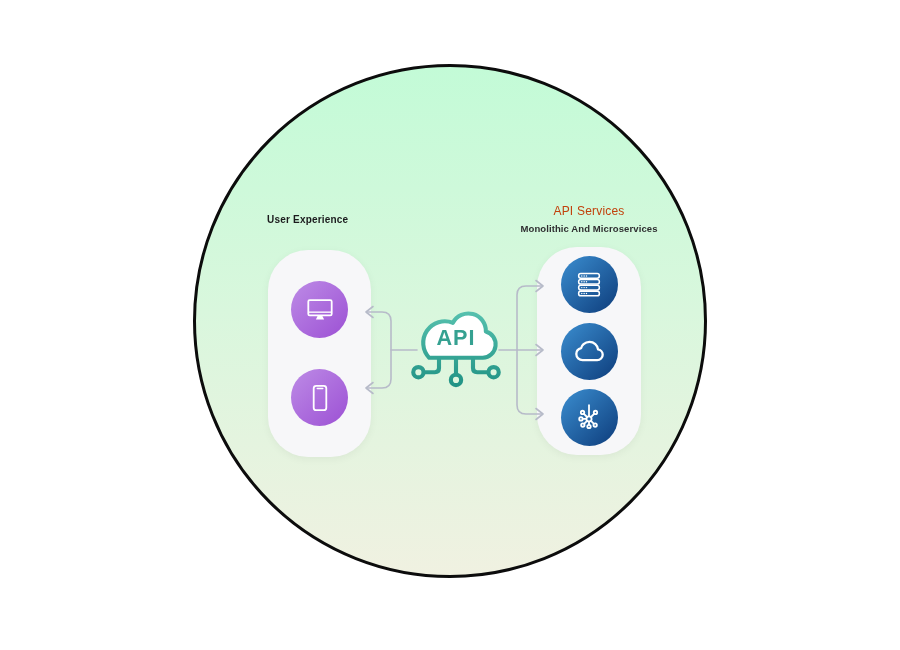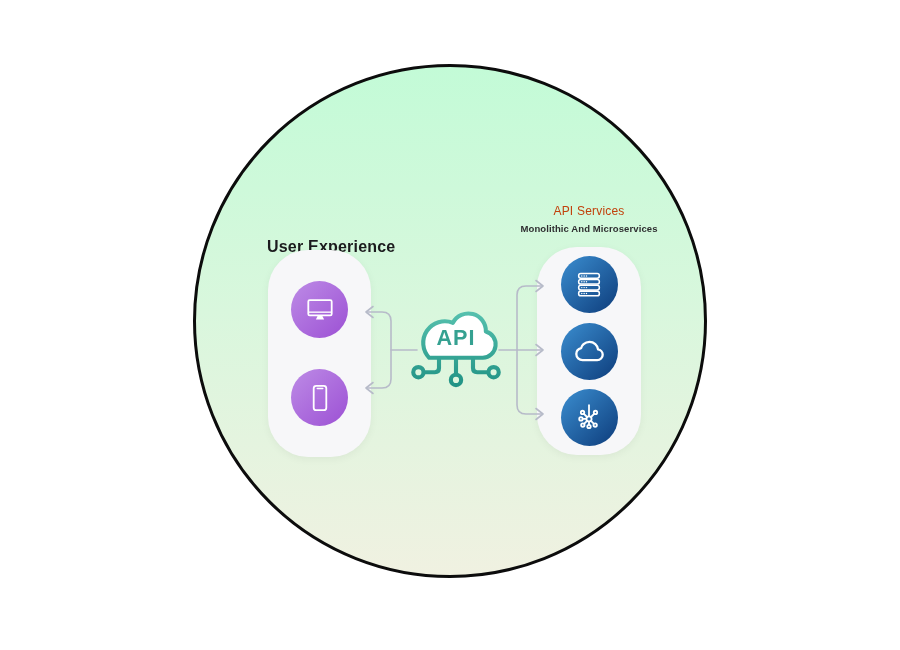--- a/index.html
+++ b/index.html
@@ -22,25 +22,24 @@
     height: 514px;
     border-radius: 50%;
     border: 3px solid #0c0c0c;
     background: linear-gradient(180deg, #c3fbd7 0%, #d9f7dd 48%, #f0f1e1 100%);
   }
 
   .ux-title {
     position: absolute;
     left: 267px;
     top: 214px;
-    font-size: 16px;
+    font-size: 10px;
     font-weight: 700;
     color: #1b1b1d;
     letter-spacing: 0.2px;
-    margin-top: 24px;
   }
 
   .svc-header {
     position: absolute;
     left: 489px;
     top: 204px;
     width: 200px;
     text-align: center;
   }
   .svc-title {

